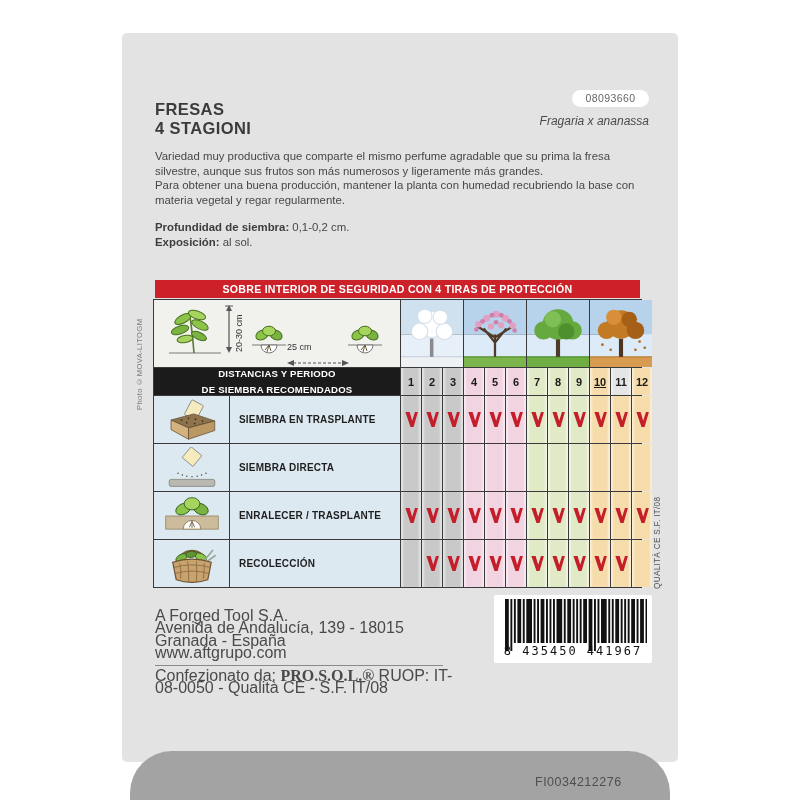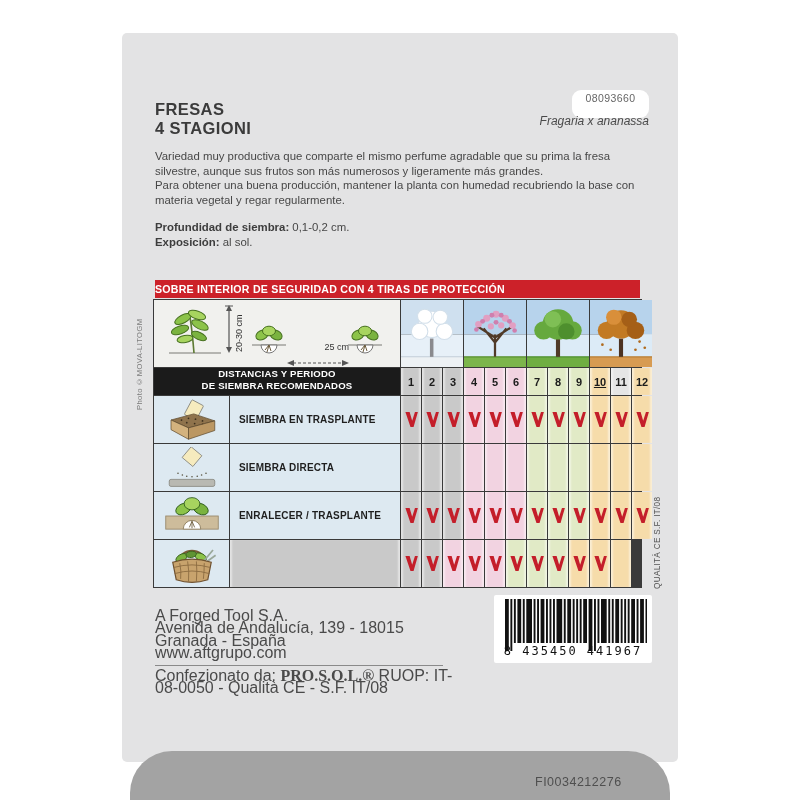--- a/index.html
+++ b/index.html
@@ -1,60 +1,60 @@
 <!DOCTYPE html>
 <html><head>
 <meta charset="utf-8">
 <style>
   html,body{margin:0;padding:0;}
   body{width:800px;height:800px;background:#ffffff;font-family:"Liberation Sans",sans-serif;overflow:hidden;position:relative;}
   .stage{position:absolute;inset:0;}
   .packet{position:absolute;left:122px;top:33px;width:556px;height:729px;background:#e3e3e4;border-radius:5px;}
-  .pill{position:absolute;left:450px;top:57px;width:77px;height:28px;background:#ffffff;border-radius:9px;
+  .pill{position:absolute;left:450px;top:57px;width:77px;height:17px;background:#ffffff;border-radius:9px;
         font-size:10.5px;color:#666;text-align:center;line-height:17px;letter-spacing:.4px;}
   .title{position:absolute;left:33px;top:67px;font-size:16.5px;font-weight:bold;color:#3b3b3b;line-height:19px;letter-spacing:.4px;}
   .latin{position:absolute;left:280px;top:81px;width:247px;text-align:right;font-style:italic;font-size:12px;color:#4a4a4a;}
   .desc{position:absolute;left:33px;top:116px;width:497px;font-size:11.4px;line-height:14.7px;color:#474747;}
   .desc p{margin:0;}
   .specs{position:absolute;left:33px;top:187px;font-size:11.4px;line-height:14.6px;color:#474747;}
   .specs .b{font-weight:bold;color:#3d3d3d;}
-  .banner{position:absolute;left:33px;top:247px;width:485px;height:18px;display:flex;align-items:center;justify-content:flex-start;
+  .banner{position:absolute;left:33px;top:247px;width:485px;height:18px;display:flex;align-items:center;justify-content:center;
           color:#fff;font-size:10.6px;font-weight:bold;letter-spacing:.25px;}
   .vert{writing-mode:vertical-rl;transform:rotate(180deg);}
   .photo-credit{position:absolute;left:13px;top:267px;height:110px;font-size:7.6px;color:#7b7b7b;letter-spacing:.4px;text-align:left;}
   .quality{position:absolute;left:531px;top:440px;height:116px;font-size:8.2px;color:#555;letter-spacing:.3px;}
 
   
   .cal{position:absolute;left:31px;top:266px;width:487px;
        display:grid;grid-template-columns:75px 170px repeat(12,20px);
        grid-template-rows:67px 27px repeat(4,47px);
        border:1px solid #3a3a3a;background:#3a3a3a;grid-gap:1px;}
   .cell{position:relative;overflow:hidden;}
   .pictos{grid-column:1/3;grid-row:1;background:#f1f1ee;}
   .season{grid-column:span 3;grid-row:1;}
   .season svg{display:block;width:100%;height:100%;}
   .blackhead{grid-column:1/3;grid-row:2;background:#1b1b1b;color:#fff;display:flex;flex-direction:column;
-             align-items:center;justify-content:flex-start;font-size:9.6px;font-weight:bold;line-height:11.5px;letter-spacing:.2px;}
+             align-items:center;justify-content:space-between;font-size:9.6px;font-weight:bold;line-height:11.5px;letter-spacing:.2px;}
   .mnum{display:flex;align-items:center;justify-content:center;font-size:11px;font-weight:bold;color:#1c1c1c;
         box-shadow:inset 3px 0 2px -1px rgba(255,255,255,.5), inset -3px 0 2px -1px rgba(255,255,255,.5);}
   .icon-cell{background:#dde9f1;display:flex;align-items:center;justify-content:center;}
   .label-cell{background:#dde9f1;display:flex;align-items:center;font-size:10px;font-weight:bold;color:#1f1f1f;
               padding-left:9px;letter-spacing:.2px;}
   .mcell{display:flex;align-items:center;justify-content:center;
          box-shadow:inset 3px 0 2px -1px rgba(255,255,255,.5), inset -3px 0 2px -1px rgba(255,255,255,.5);}
   .chk{width:15px;height:17px;display:block;}
 
   
   .plant-svg{position:absolute;left:12px;top:5px;}
   .vmeasure{position:absolute;left:70px;top:5px;}
   .hlabel{position:absolute;left:80px;top:6px;height:46px;font-size:9px;color:#333;}
   .seed1{position:absolute;left:98px;top:23px;}
   .seed2{position:absolute;left:194px;top:23px;}
   .hmeasure{position:absolute;left:133px;top:42px;width:62px;}
-  .hmeasure .lbl{display:block;text-align:right;font-size:9px;color:#333;margin-bottom:1px;}
+  .hmeasure .lbl{display:block;text-align:left;font-size:9px;color:#333;margin-bottom:1px;}
 
   
   .footer-left{position:absolute;left:33px;top:577px;font-size:16px;line-height:12.4px;color:#4a4a4a;width:300px;}
   .footer-left .hr{border-top:1px solid #8a8a8a;width:288px;margin:5px 0 4px 0;}
   .packer .b{font-weight:bold;font-family:Liberation Serif, serif;}
   .barcode{position:absolute;left:372px;top:562px;width:158px;height:68px;background:#fff;border-radius:2px;
            display:flex;flex-direction:column;align-items:center;justify-content:flex-start;}
   .barcode svg{display:block;margin-top:4px;}
   .bdigits{font-family:"DejaVu Sans Mono",monospace;font-size:12px;color:#111;letter-spacing:2px;margin-top:-9px;background:transparent;}
 
@@ -431,20 +431,21 @@
             <g stroke="#8a6a40" stroke-width="1" fill="none">
               <path d="M18 23 Q20 32 19 41"></path>
               <path d="M27 21 Q29 32 28 44"></path>
               <path d="M37 21 Q38 32 37 44"></path>
               <path d="M46 23 Q46 32 45 41"></path>
               <path d="M11 28 Q32 22 53 28"></path>
               <path d="M12 35 Q32 29 52 35"></path>
             </g>
           </svg>
         </div>
+        <div class="cell label-cell">RECOLECCIÓN</div>
         <div class="cell mcell" style="background: rgb(201, 201, 201);"></div>
         <div class="cell mcell" style="background: rgb(201, 201, 201);">
           <svg class="chk" viewBox="0 0 16 18">
             <path d="M1.5 1 L6 1 L8.7 10.2 L11.7 1 L14.8 1 L10.2 17 L6.9 17 Z" fill="#c41e2a"></path>
           </svg>
         </div>
         <div class="cell mcell" style="background: rgb(201, 201, 201);">
           <svg class="chk" viewBox="0 0 16 18">
             <path d="M1.5 1 L6 1 L8.7 10.2 L11.7 1 L14.8 1 L10.2 17 L6.9 17 Z" fill="#c41e2a"></path>
           </svg>

